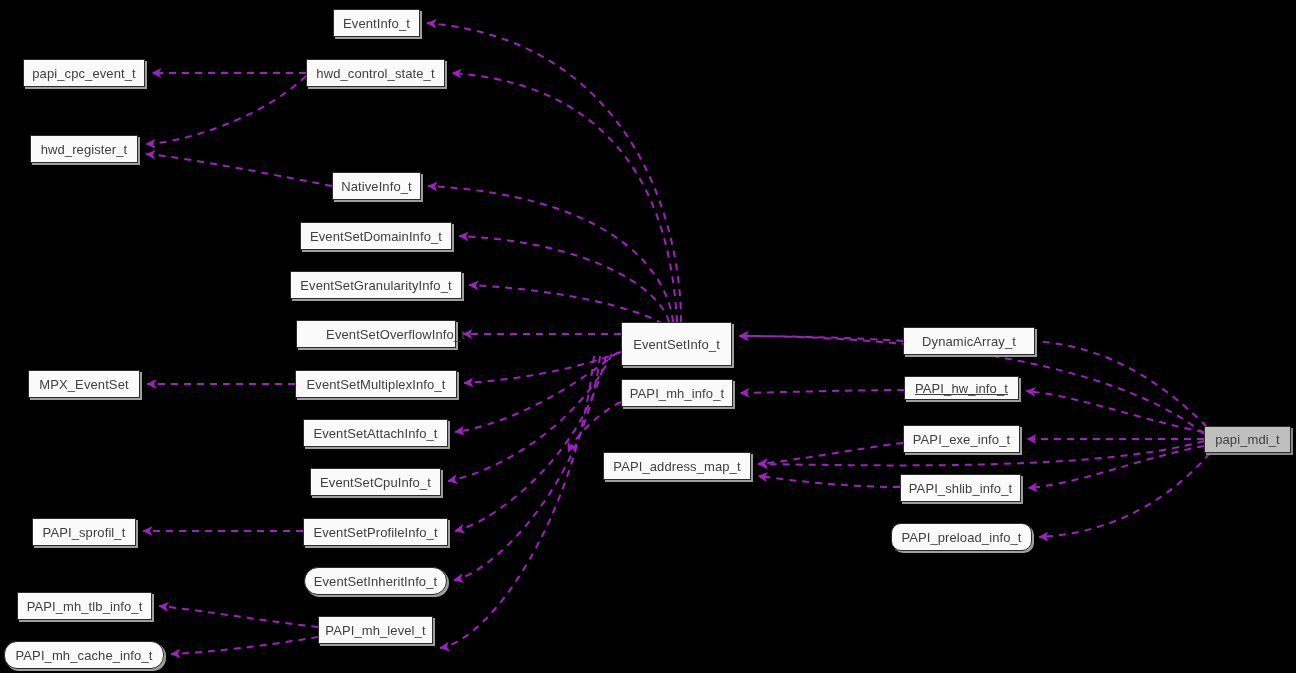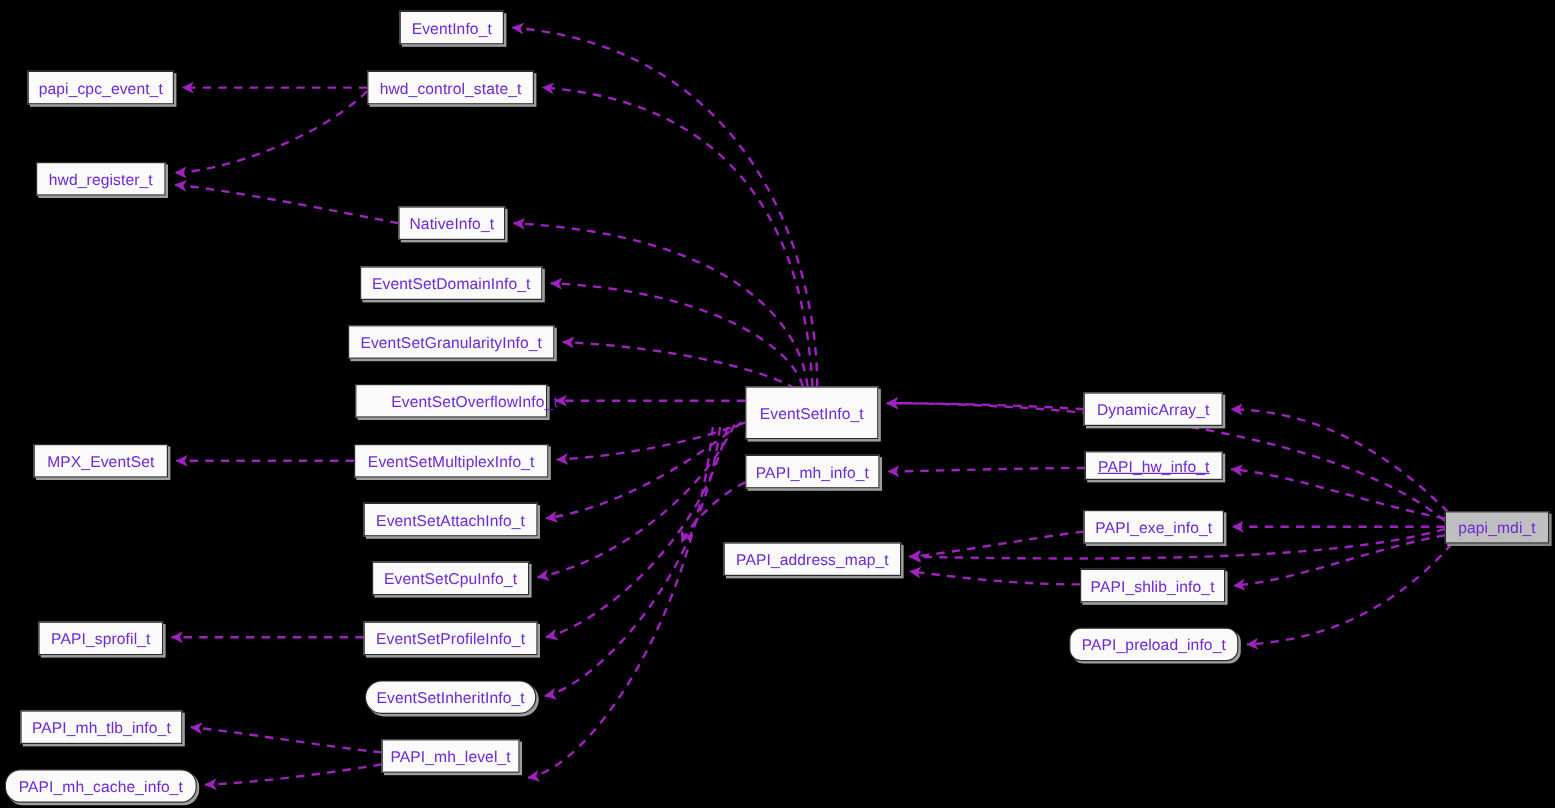--- a/index.html
+++ b/index.html
@@ -27,21 +27,21 @@
   }
   .node {
     position: absolute;
     box-sizing: border-box;
     display: flex;
     align-items: center;
     justify-content: center;
     background: #FAFAFA;
     border: 1px solid #2B2B2B;
     box-shadow: 2px 2px 0 0 #9E9E9E;
-    color: #6d28d9;
+    color: #404040;
     font-size: 13px;
     line-height: 1;
     white-space: nowrap;
     letter-spacing: 0.1px;
   }
   .node.root {
     background: #BFBFBF;
     border: 1px solid #2B2B2B;
     box-shadow: 2px 2px 0 0 #8A8A8A;
   }
@@ -117,21 +117,21 @@
       </div>
       <div class="node" style="left: 290px; top: 271px; width: 172px; height: 28px;">
         <span class="label">EventSetGranularityInfo_t</span>
       </div>
       <div class="node" style="left: 296px; top: 320px; width: 160px; height: 28px; padding-left: 39px;">
         <span class="label">EventSetOverflowInfo_t</span>
       </div>
       <div class="node" style="left: 621px; top: 322px; width: 111px; height: 44px;">
         <span class="label">EventSetInfo_t</span>
       </div>
-      <div class="node" style="left: 903px; top: 327px; width: 116px; height: 28px;">
+      <div class="node" style="left: 903px; top: 327px; width: 132px; height: 28px;">
         <span class="label">DynamicArray_t</span>
       </div>
       <div class="node" style="left: 28px; top: 370px; width: 112px; height: 28px;">
         <span class="label">MPX_EventSet</span>
       </div>
       <div class="node" style="left: 295px; top: 370px; width: 162px; height: 28px;">
         <span class="label">EventSetMultiplexInfo_t</span>
       </div>
       <div class="node" style="left: 621px; top: 379px; width: 112px; height: 28px;">
         <span class="label">PAPI_mh_info_t</span>

